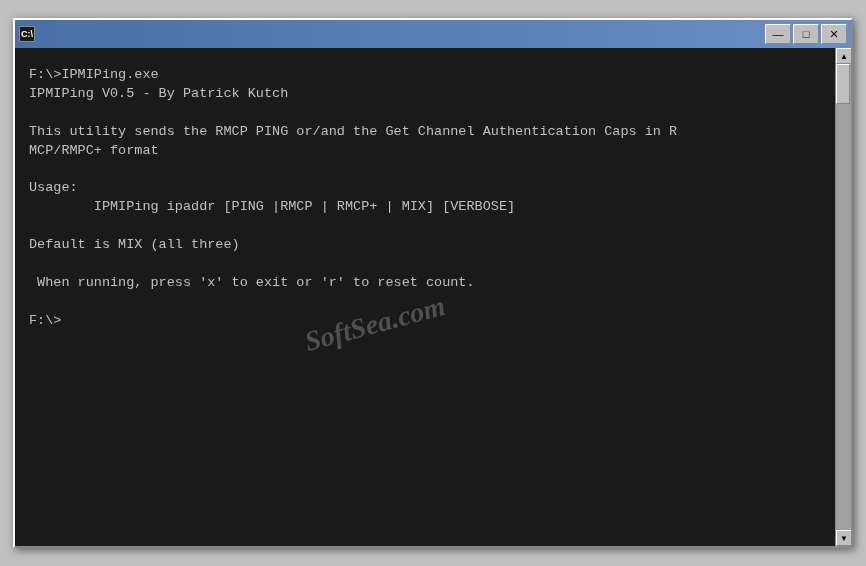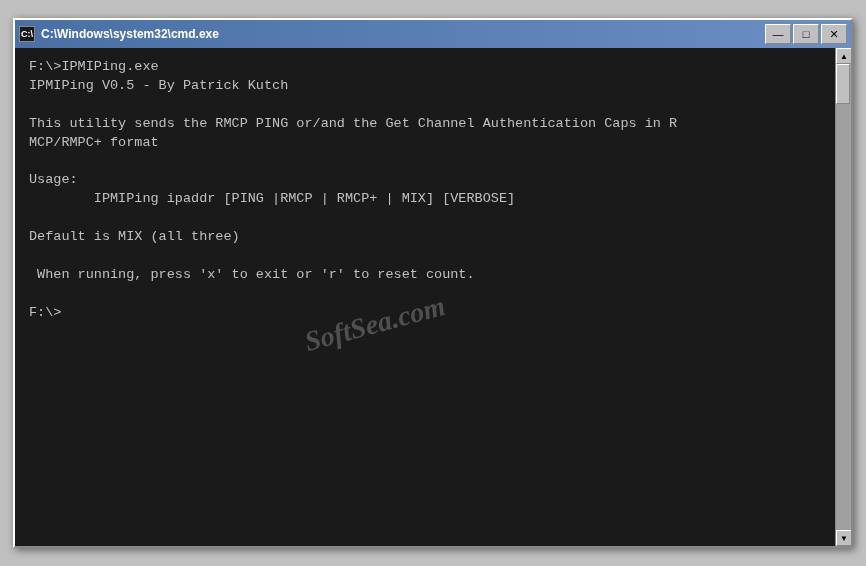--- a/index.html
+++ b/index.html
@@ -92,21 +92,21 @@
       flex: 1;
       overflow: hidden;
     }
 
     .terminal {
       flex: 1;
       background: #1a1a1a;
       color: #c0c0c0;
       font-family: 'Courier New', Courier, monospace;
       font-size: 13.5px;
-      padding: 10px 14px;
+      padding: 18px 14px;
       overflow: hidden;
       white-space: pre;
       line-height: 1.4;
     }
 
     .scrollbar {
       width: 16px;
       background: #c0c0c0;
       display: flex;
       flex-direction: column;
@@ -165,21 +165,20 @@
     }
   </style>
 </head>
 <body>
 
 <div class="window-wrapper">
   <div class="window">
     <div class="title-bar">
       <div class="title-bar-left">
         <div class="title-bar-icon">C:\</div>
-        <span class="title-text">C:\Windows\system32\cmd.exe</span>
       </div>
       <div class="title-bar-buttons">
         <div class="title-btn">—</div>
         <div class="title-btn">□</div>
         <div class="title-btn close-btn">✕</div>
       </div>
     </div>
     <div class="window-content">
       <div class="terminal" id="terminal-output">F:\&gt;IPMIPing.exe
 IPMIPing V0.5 - By Patrick Kutch

